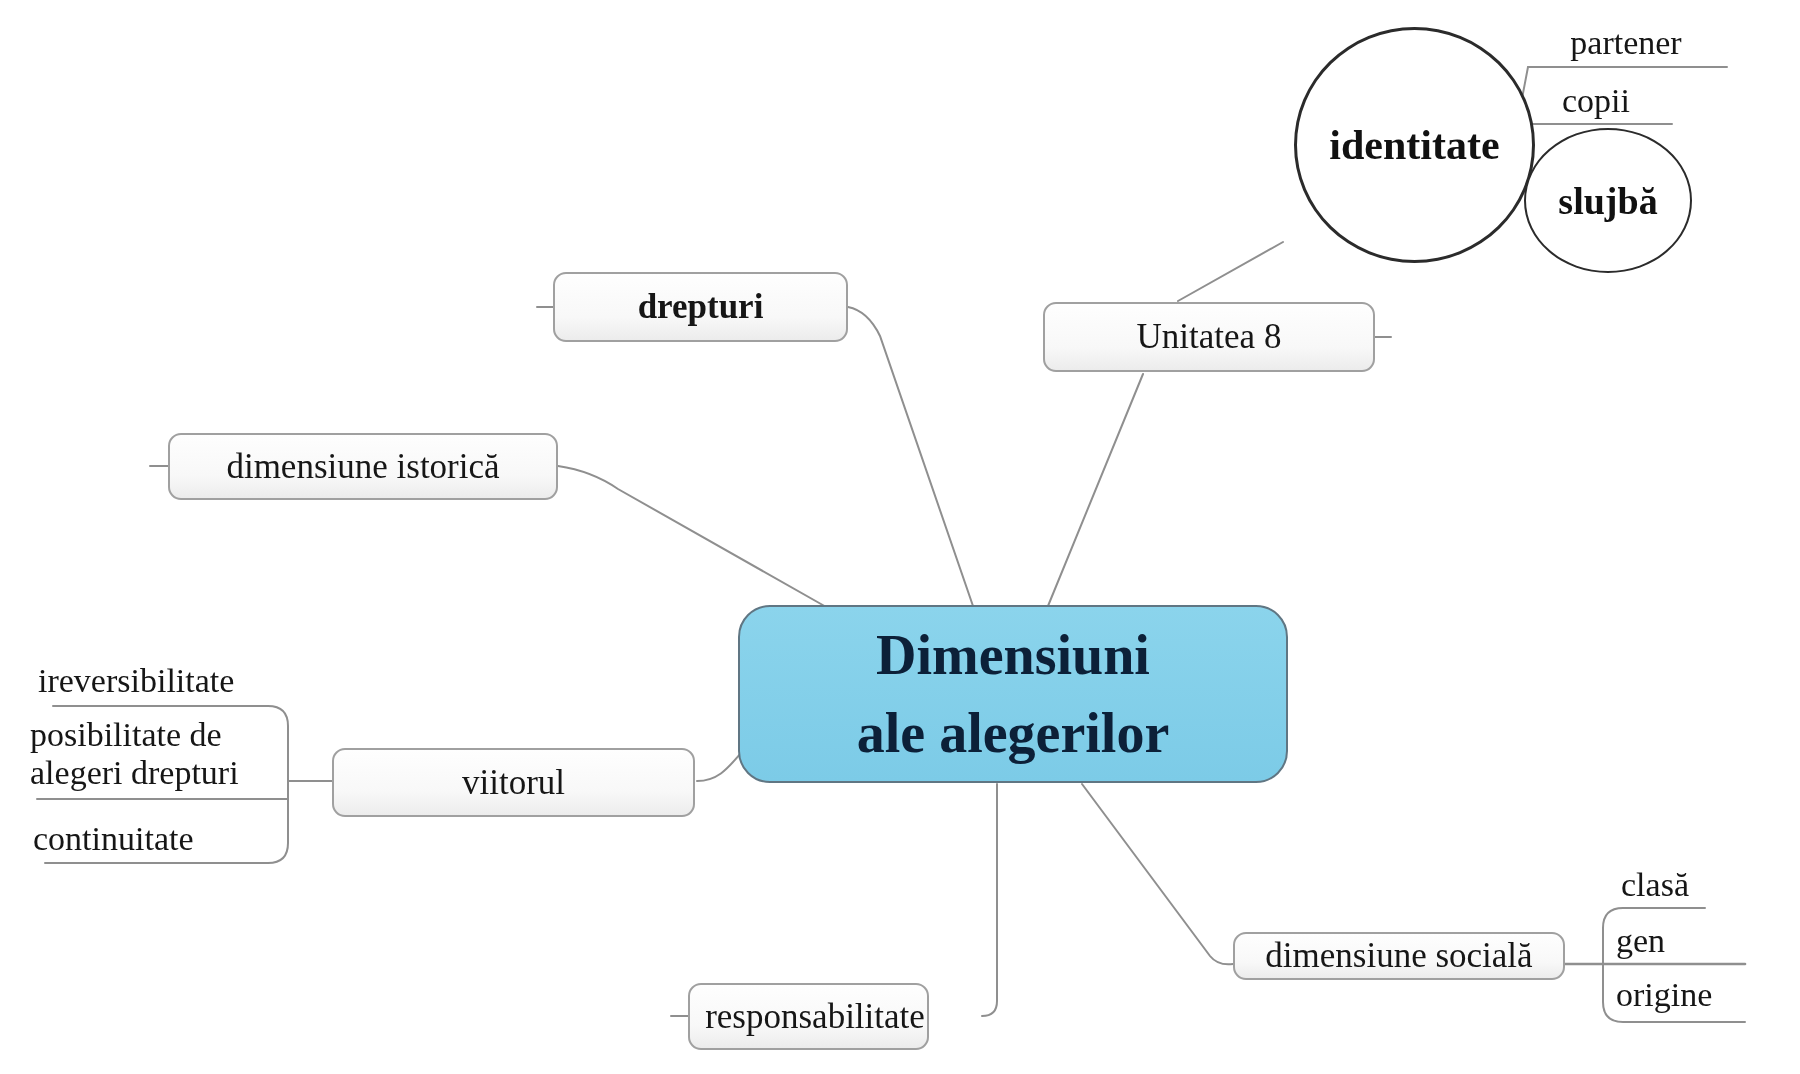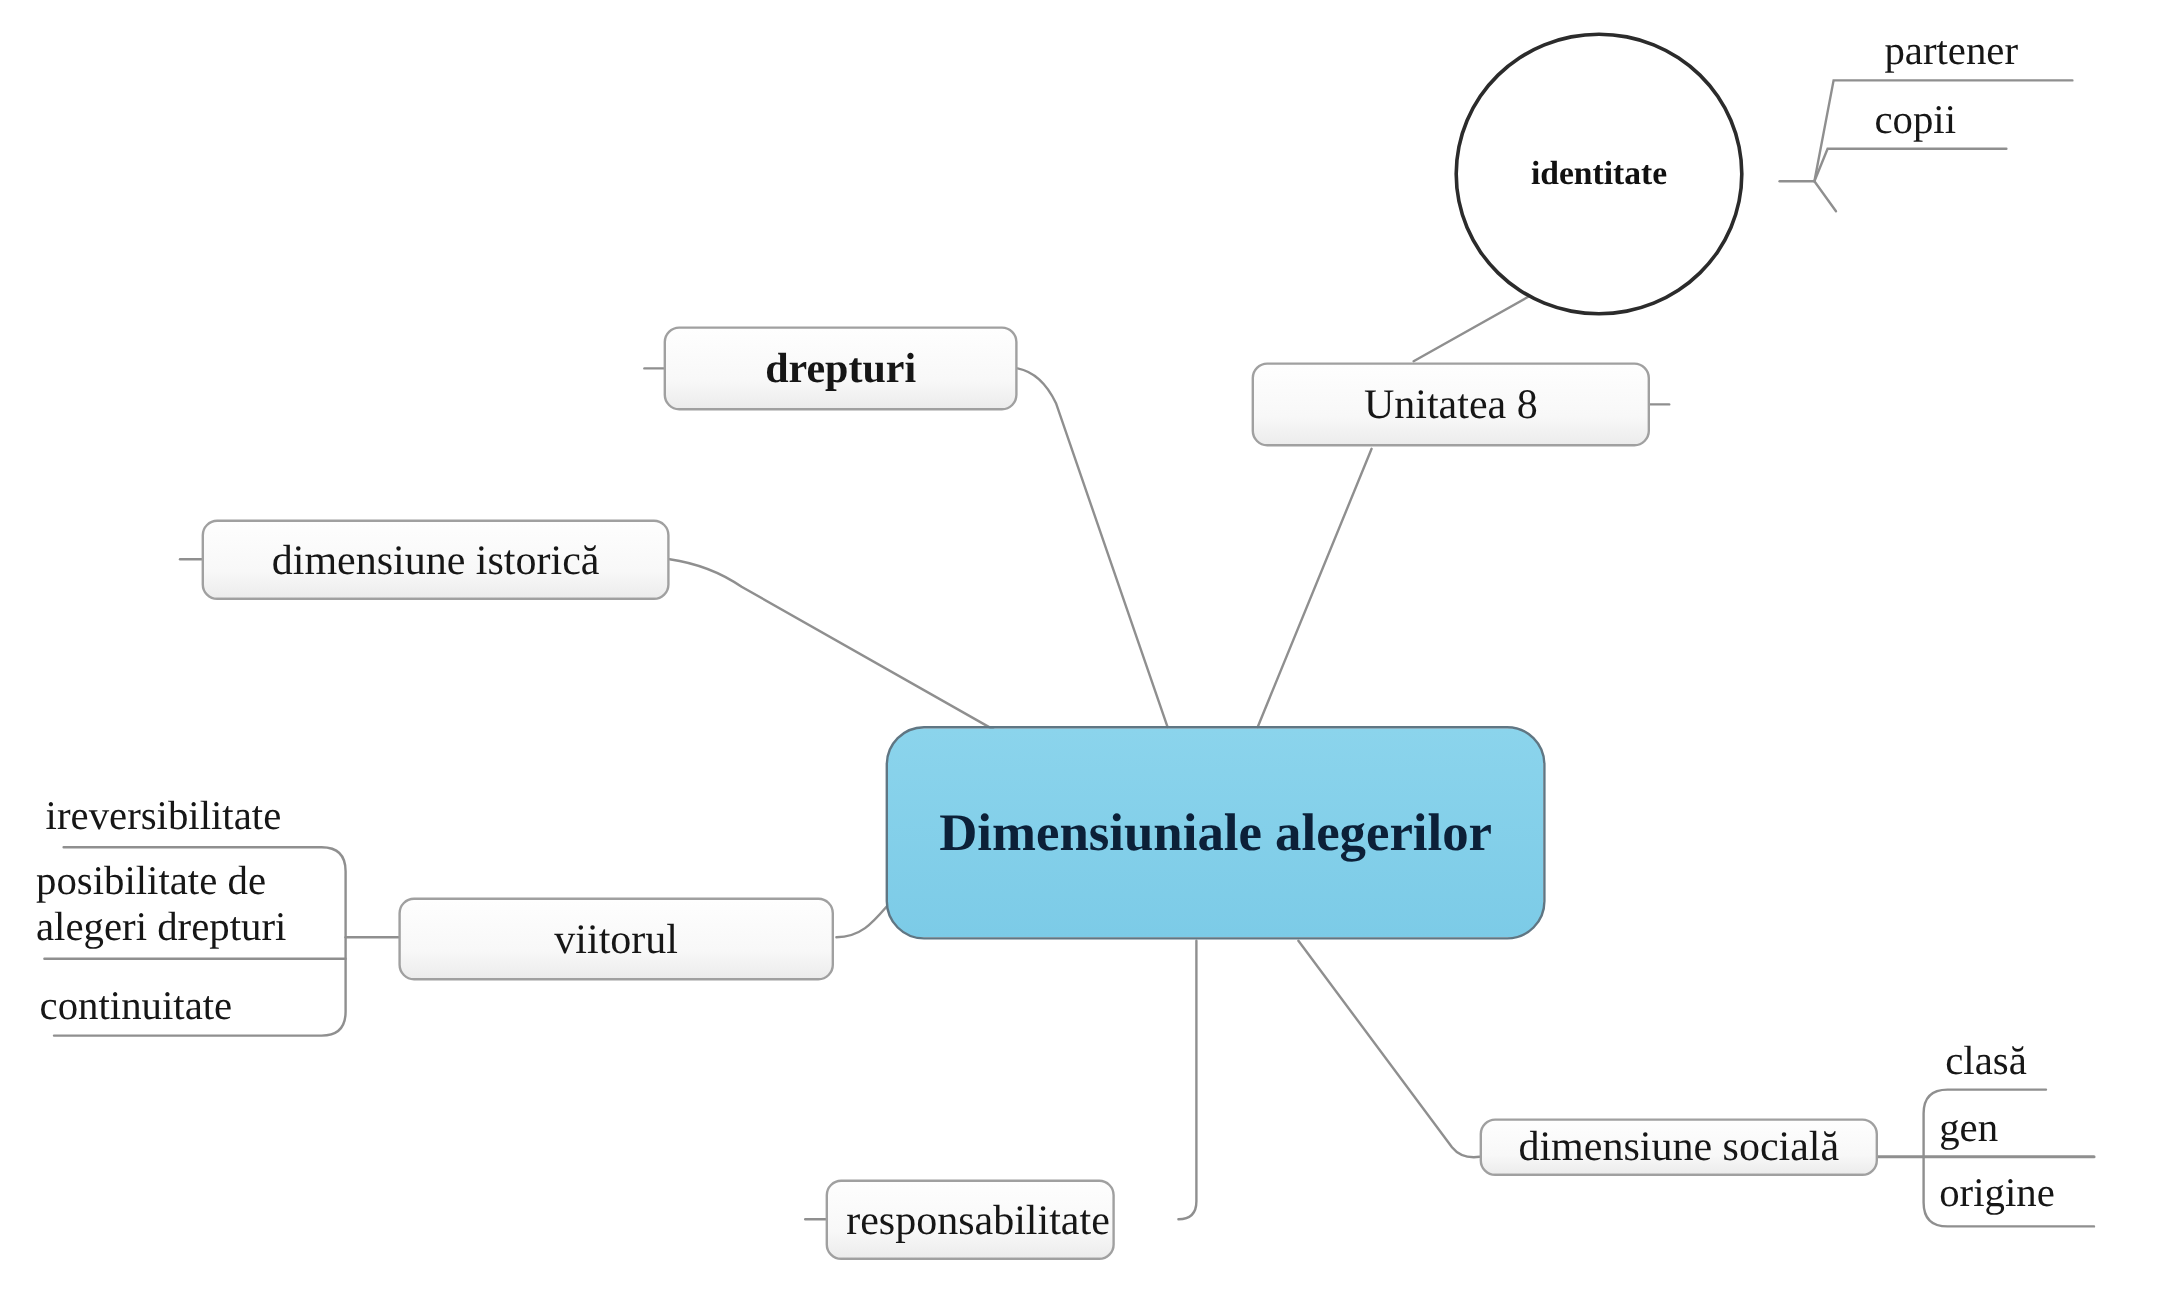--- a/index.html
+++ b/index.html
@@ -12,22 +12,22 @@
   .edge.thick{stroke-width:2.6;}
   .node{
     position:absolute;display:flex;align-items:center;justify-content:center;
     background:linear-gradient(180deg,#fefefe 0%,#f8f8f8 65%,#ececec 100%);
     border:2px solid var(--node-border,#a0a0a0);border-radius:13px;
     font-size:35px;color:var(--text,#161616);box-sizing:border-box;white-space:nowrap;
   }
   .node.root{
     background:linear-gradient(180deg,var(--root-fill,#8bd4ec) 0%,var(--root-fill-dark,#7ccbe7) 100%);
     border:2px solid var(--root-border,#607683);border-radius:32px;
-    flex-direction:row;color:var(--root-text,#0c2038);
-    font-weight:bold;font-size:44px;line-height:1.4;
+    flex-direction:column;color:var(--root-text,#0c2038);
+    font-weight:bold;font-size:56px;line-height:1.4;
   }
   .ellipse{
     position:absolute;display:flex;align-items:center;justify-content:center;
     background:#fff;border:3px solid var(--circle-border,#2b2b2b);border-radius:50%;
     font-weight:bold;color:#111;box-sizing:border-box;white-space:nowrap;
   }
   .ulabel{
     position:absolute;font-size:34px;color:var(--text,#161616);line-height:38px;white-space:nowrap;
   }
   .ulabel.wrap{white-space:normal;}
@@ -85,22 +85,25 @@
   <div class="node" style="left:332px;top:748px;width:363px;height:69px;">
     <span>viitorul</span>
   </div>
   <div class="node" style="left:688px;top:983px;width:241px;height:67px;padding-left:13px;">
     <span>responsabilitate</span>
   </div>
   <div class="node" style="left:1233px;top:932px;width:332px;height:48px;">
     <span>dimensiune socială</span>
   </div>
 
-  <div class="ellipse" style="left:1212px;top:27px;width:241px;height:236px;font-size:28px;text-align:center;">
+  <div class="ellipse" style="left:1294px;top:27px;width:241px;height:236px;font-size:42px;text-align:center;">
     <span>identitate</span>
+  </div>
+  <div class="ellipse" style="left:1524px;top:128px;width:168px;height:145px;font-size:38px;border-width:2.5px;">
+    <span>slujbă</span>
   </div>
 
   <div class="ulabel center" style="left:1525px;top:24px;width:202px;">
     <span>partener</span>
   </div>
   <div class="ulabel center" style="left:1520px;top:82px;width:152px;">
     <span>copii</span>
   </div>
   <div class="ulabel" style="left:38px;top:662px;">
     <span>ireversibilitate</span>

